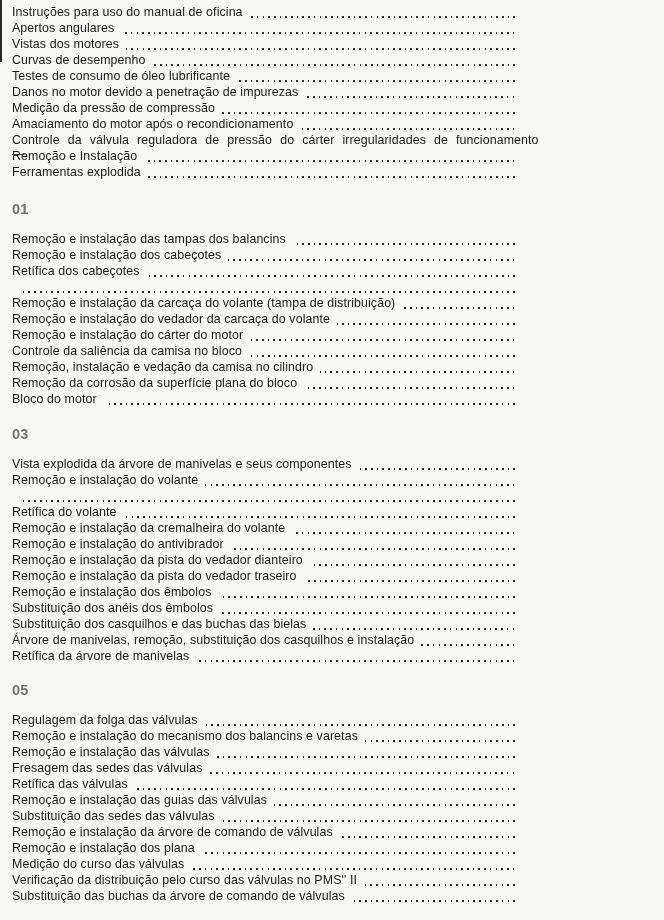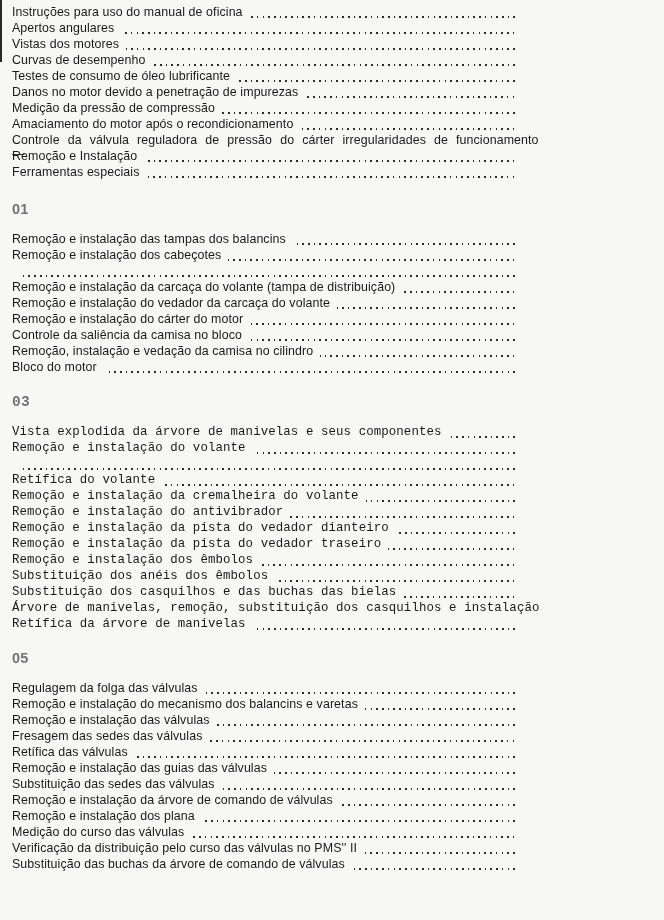--- a/index.html
+++ b/index.html
@@ -25,21 +25,21 @@
   .scan-edge {
     position: absolute;
     left: 0;
     top: 0;
     width: 2px;
     height: 62px;
     background: #2a2a2a;
   }
   .toc-section { margin: 0; }
   .toc-section.sec-01 { margin-top: 19px; }
-  .toc-section.sec-03 { margin-top: 17px; font-family: Liberation Mono, monospace; }
+  .toc-section.sec-03 { margin-top: 17px; }
   .toc-section.sec-05 { margin-top: 16px; }
   .section-heading {
     margin: 0;
     font-size: 14.5px;
     font-weight: bold;
     line-height: 18px;
     letter-spacing: 0.3px;
     color: #737373;
   }
   .section-heading + .entries { margin-top: 14px; }
@@ -112,57 +112,65 @@
           <div class="toc-line wide">
             <span class="toc-label">Controle da válvula reguladora de pressão do cárter irregularidades de funcionamento</span>
             <span class="spacer"></span>
             <span class="dash">—</span>
           </div>
           <div class="toc-line">
             <span class="toc-label">Remoção e Instalação</span>
             <span class="leader"></span>
           </div>
           <div class="toc-line">
-            <span class="toc-label">Ferramentas especiais</span>
+            <span class="toc-label">Ferramentas explodida</span>
             <span class="leader"></span>
           </div>
         </div>
       </section>
       <section class="toc-section sec-01">
         <h2 class="section-heading">01</h2>
         <div class="entries">
           <div class="toc-line">
             <span class="toc-label">Remoção e instalação das tampas dos balancins</span>
             <span class="leader"></span>
           </div>
           <div class="toc-line">
             <span class="toc-label">Remoção e instalação dos cabeçotes</span>
             <span class="leader"></span>
           </div>
           <div class="toc-line">
+            <span class="toc-label">Retífica dos cabeçotes</span>
+            <span class="leader"></span>
+          </div>
+          <div class="toc-line">
             <span class="leader"></span>
           </div>
           <div class="toc-line">
             <span class="toc-label">Remoção e instalação da carcaça do volante (tampa de distribuição)</span>
             <span class="leader"></span>
           </div>
           <div class="toc-line">
             <span class="toc-label">Remoção e instalação do vedador da carcaça do volante</span>
             <span class="leader"></span>
           </div>
           <div class="toc-line">
             <span class="toc-label">Remoção e instalação do cárter do motor</span>
             <span class="leader"></span>
           </div>
           <div class="toc-line">
             <span class="toc-label">Controle da saliência da camisa no bloco</span>
             <span class="leader"></span>
           </div>
           <div class="toc-line">
             <span class="toc-label">Remoção, instalação e vedação da camisa no cilindro</span>
+            <span class="leader"></span>
+          </div>
+          <div class="toc-line">
+            <span class="toc-label">Remoção da corrosão da superfície plana do bloco</span>
             <span class="leader"></span>
           </div>
           <div class="toc-line">
             <span class="toc-label">Bloco do motor</span>
             <span class="leader"></span>
           </div>
         </div>
       </section>
       <section class="toc-section sec-03">
         <h2 class="section-heading">03</h2>

